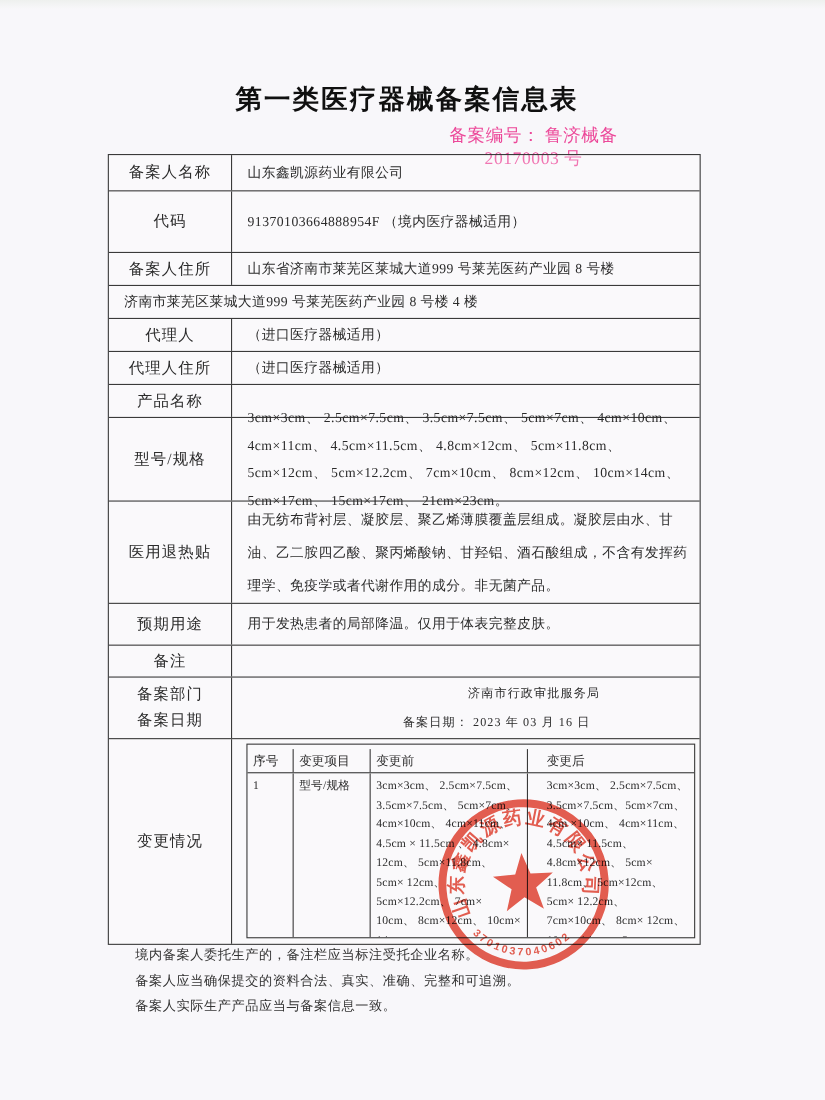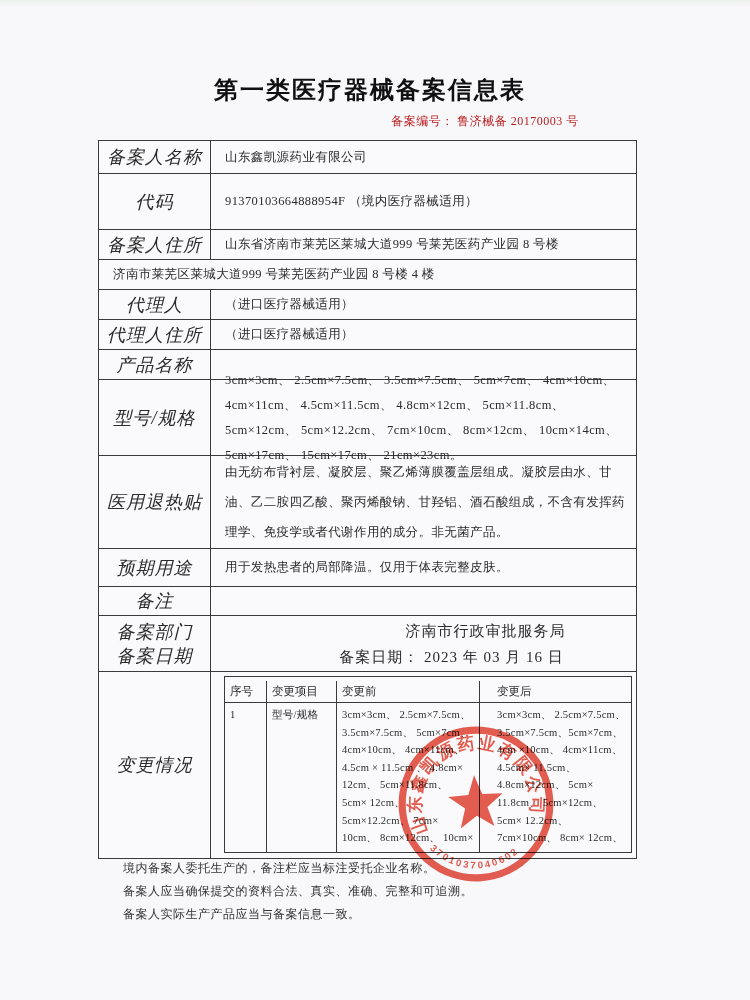--- a/index.html
+++ b/index.html
@@ -9,44 +9,44 @@
     font-family:"Liberation Serif","DejaVu Serif",serif;
     color:#2b2b2b;
   }
   .page-title{
     position:absolute;top:74px;left:0;width:740px;height:32px;
     text-align:center;font-family:"Liberation Sans","DejaVu Sans",sans-serif;
     font-weight:bold;font-size:24px;letter-spacing:2px;color:#101010;
   }
   .record-no{
     position:absolute;top:113px;left:375px;width:220px;
-    font-size:12px;color:#b91c1c;text-align:center;letter-spacing:.5px;
+    font-size:16px;color:#ec4899;text-align:center;letter-spacing:.5px;
   }
   .form-table{
     position:absolute;left:98px;top:140px;width:539px;
     border:1px solid #3a3a3a;box-sizing:border-box;
     display:flex;flex-direction:column;background:rgba(255,255,255,.25);
   }
   .row{display:flex;border-bottom:1px solid #3a3a3a;box-sizing:border-box;}
   .row:last-child{border-bottom:none;}
   .lab{
     width:112px;flex:0 0 112px;border-right:1px solid #3a3a3a;box-sizing:border-box;
     display:flex;flex-direction:column;align-items:center;justify-content:center;
-    font-size:18px;text-align:center;letter-spacing:1px;padding:2px 3px;font-style:italic;
+    font-size:14px;text-align:center;letter-spacing:1px;padding:2px 3px;
   }
   .val{
     flex:1;display:flex;align-items:center;box-sizing:border-box;
     font-size:12.5px;padding:2px 10px 2px 14px;letter-spacing:.4px;
   }
   .val .multiline{line-height:25px;}
   .h33{height:33px}.h56{height:56px}.h30{height:30px}.h76{height:76px}
   .h93{height:93px}.h38{height:38px}.h29{height:29px}.h186{height:186px}
   .lab .l2{display:block;line-height:24px;}
   .desc .multiline{line-height:30px;}
-  .dept-val{flex:1;display:flex;flex-direction:column;justify-content:center;box-sizing:border-box;font-size:15px;}
+  .dept-val{flex:1;display:flex;flex-direction:column;justify-content:center;box-sizing:border-box;font-size:11px;}
   .dept-line1{text-align:center;transform:translateX(62px);line-height:26px;letter-spacing:1px;}
   .dept-line2{text-align:center;transform:translateX(28px);line-height:26px;letter-spacing:1px;}
   .change-content{flex:1;position:relative;box-sizing:border-box;}
   .inner-table{
     position:absolute;left:13px;top:4px;right:4px;bottom:5px;
     border:1px solid #3a3a3a;display:flex;flex-direction:column;box-sizing:border-box;
   }
   .itr{display:flex;box-sizing:border-box;}
   .itr.head{height:26px;border-bottom:1px solid #3a3a3a;flex:0 0 26px;align-items:flex-end;}
   .itr.body{flex:1;overflow:hidden;}

